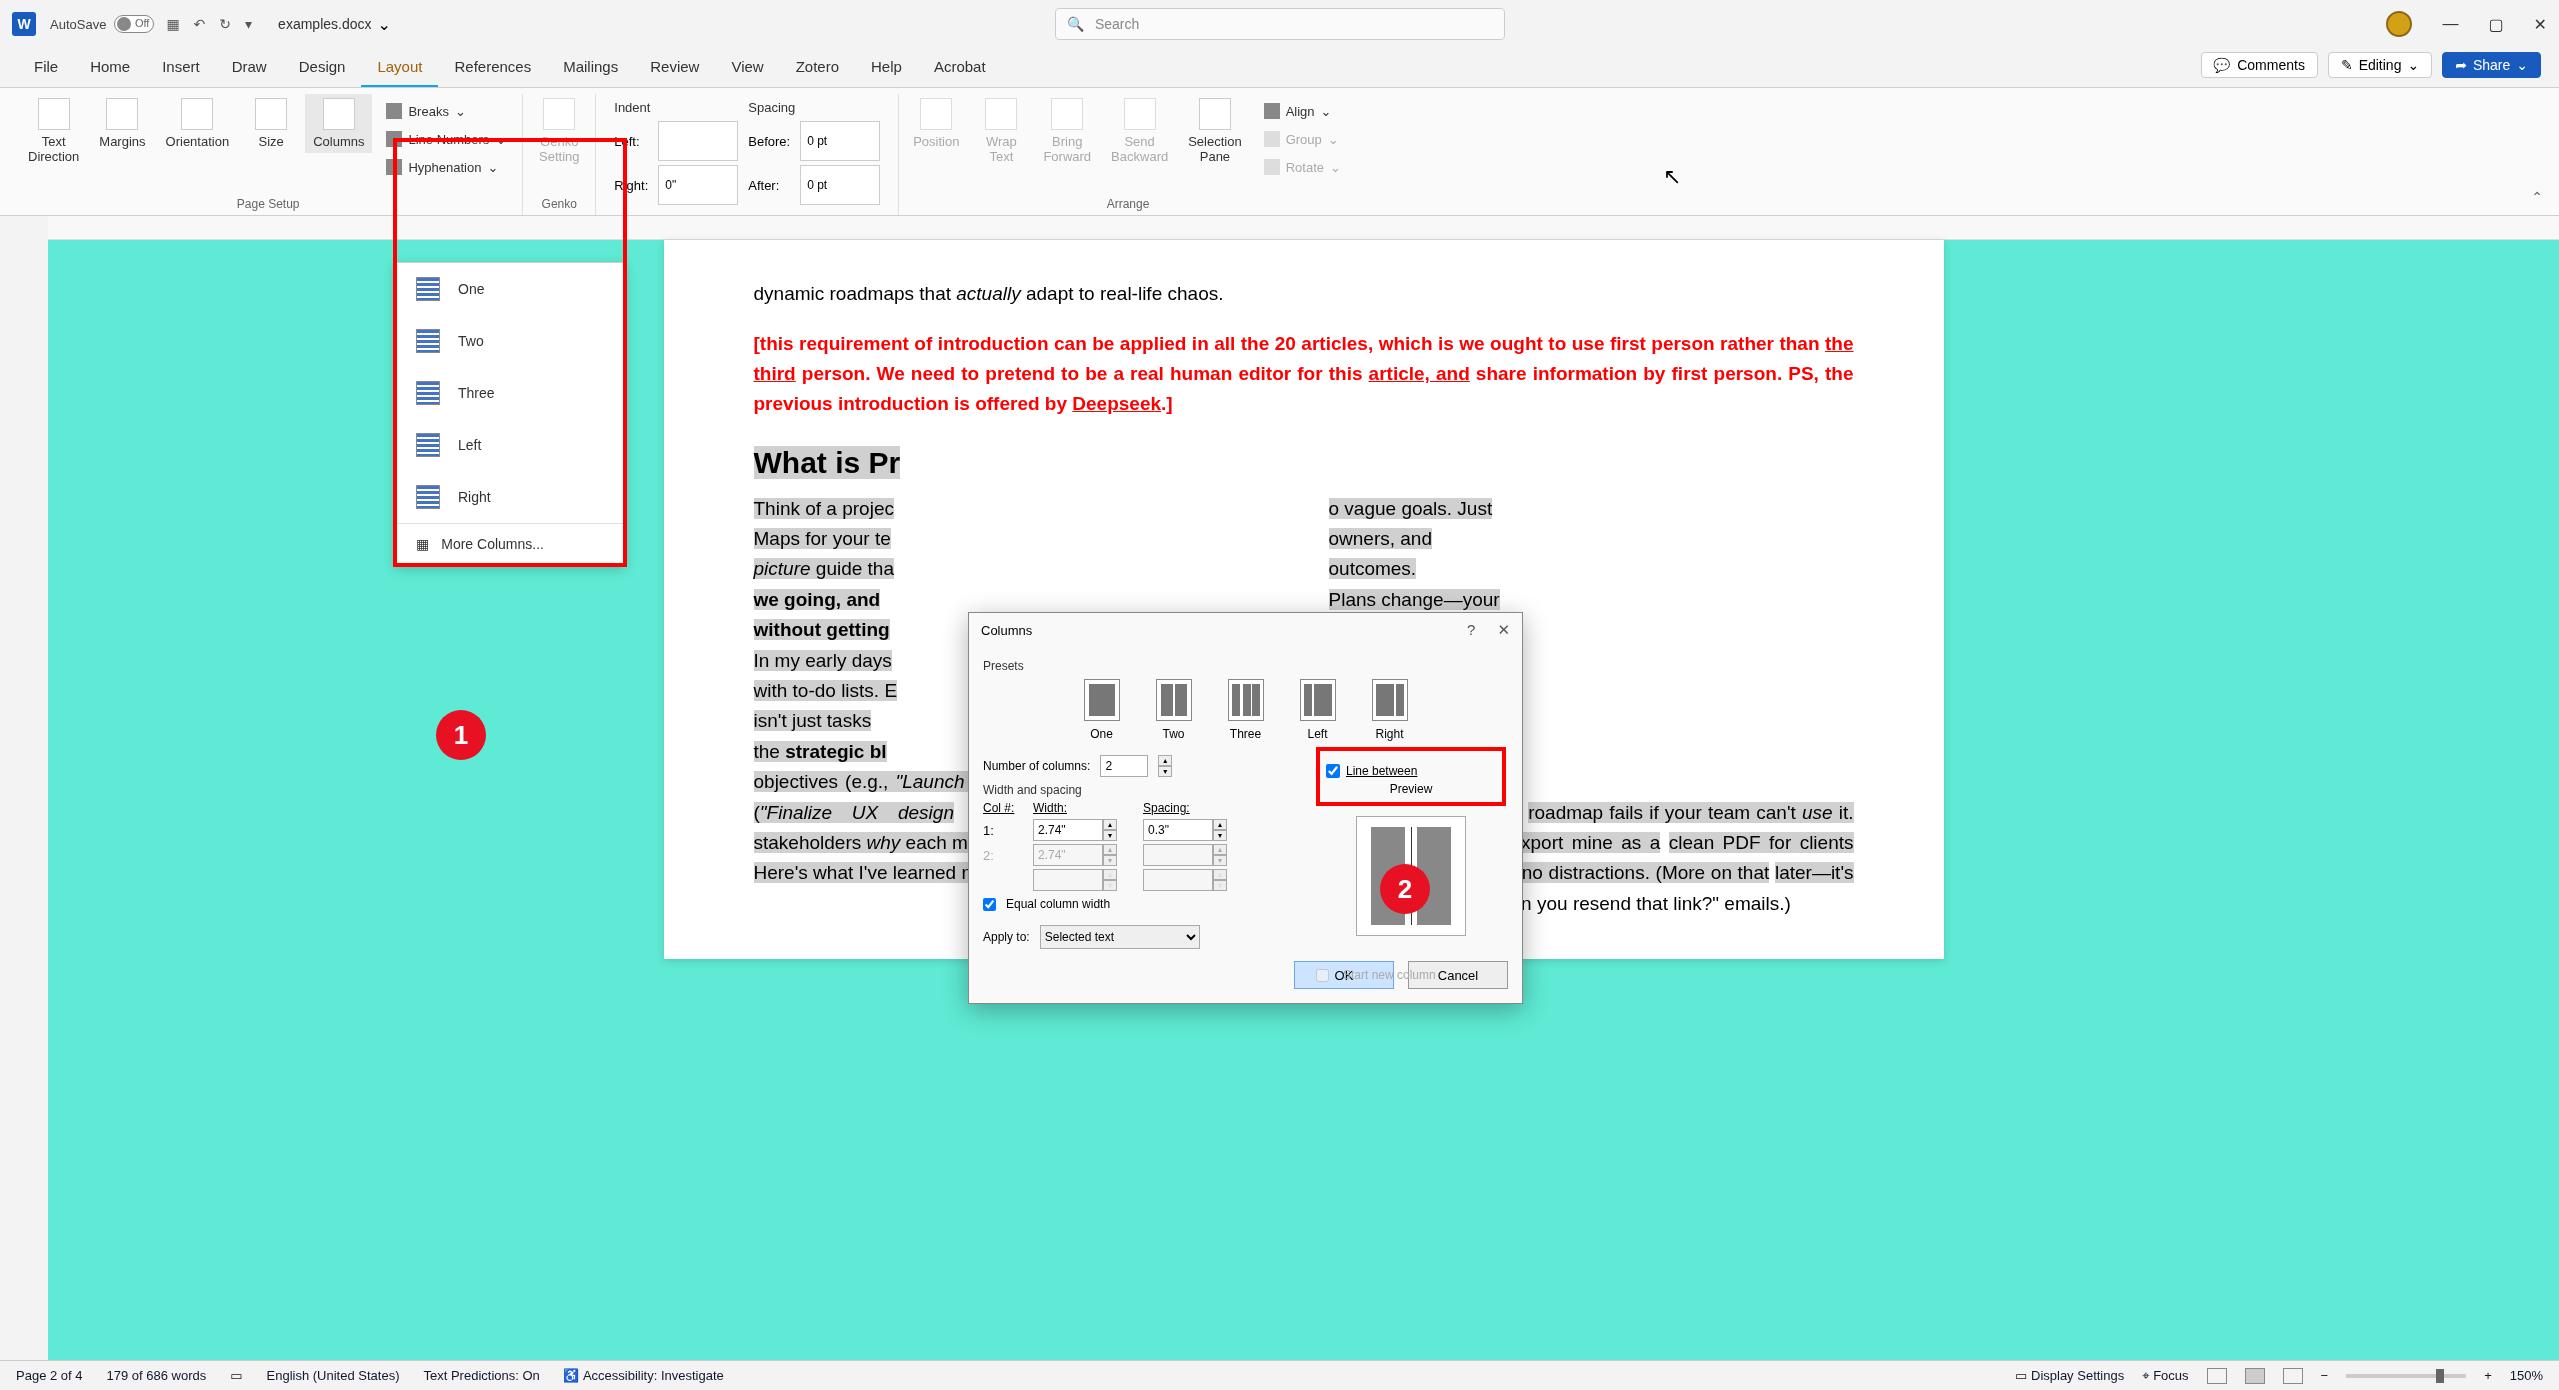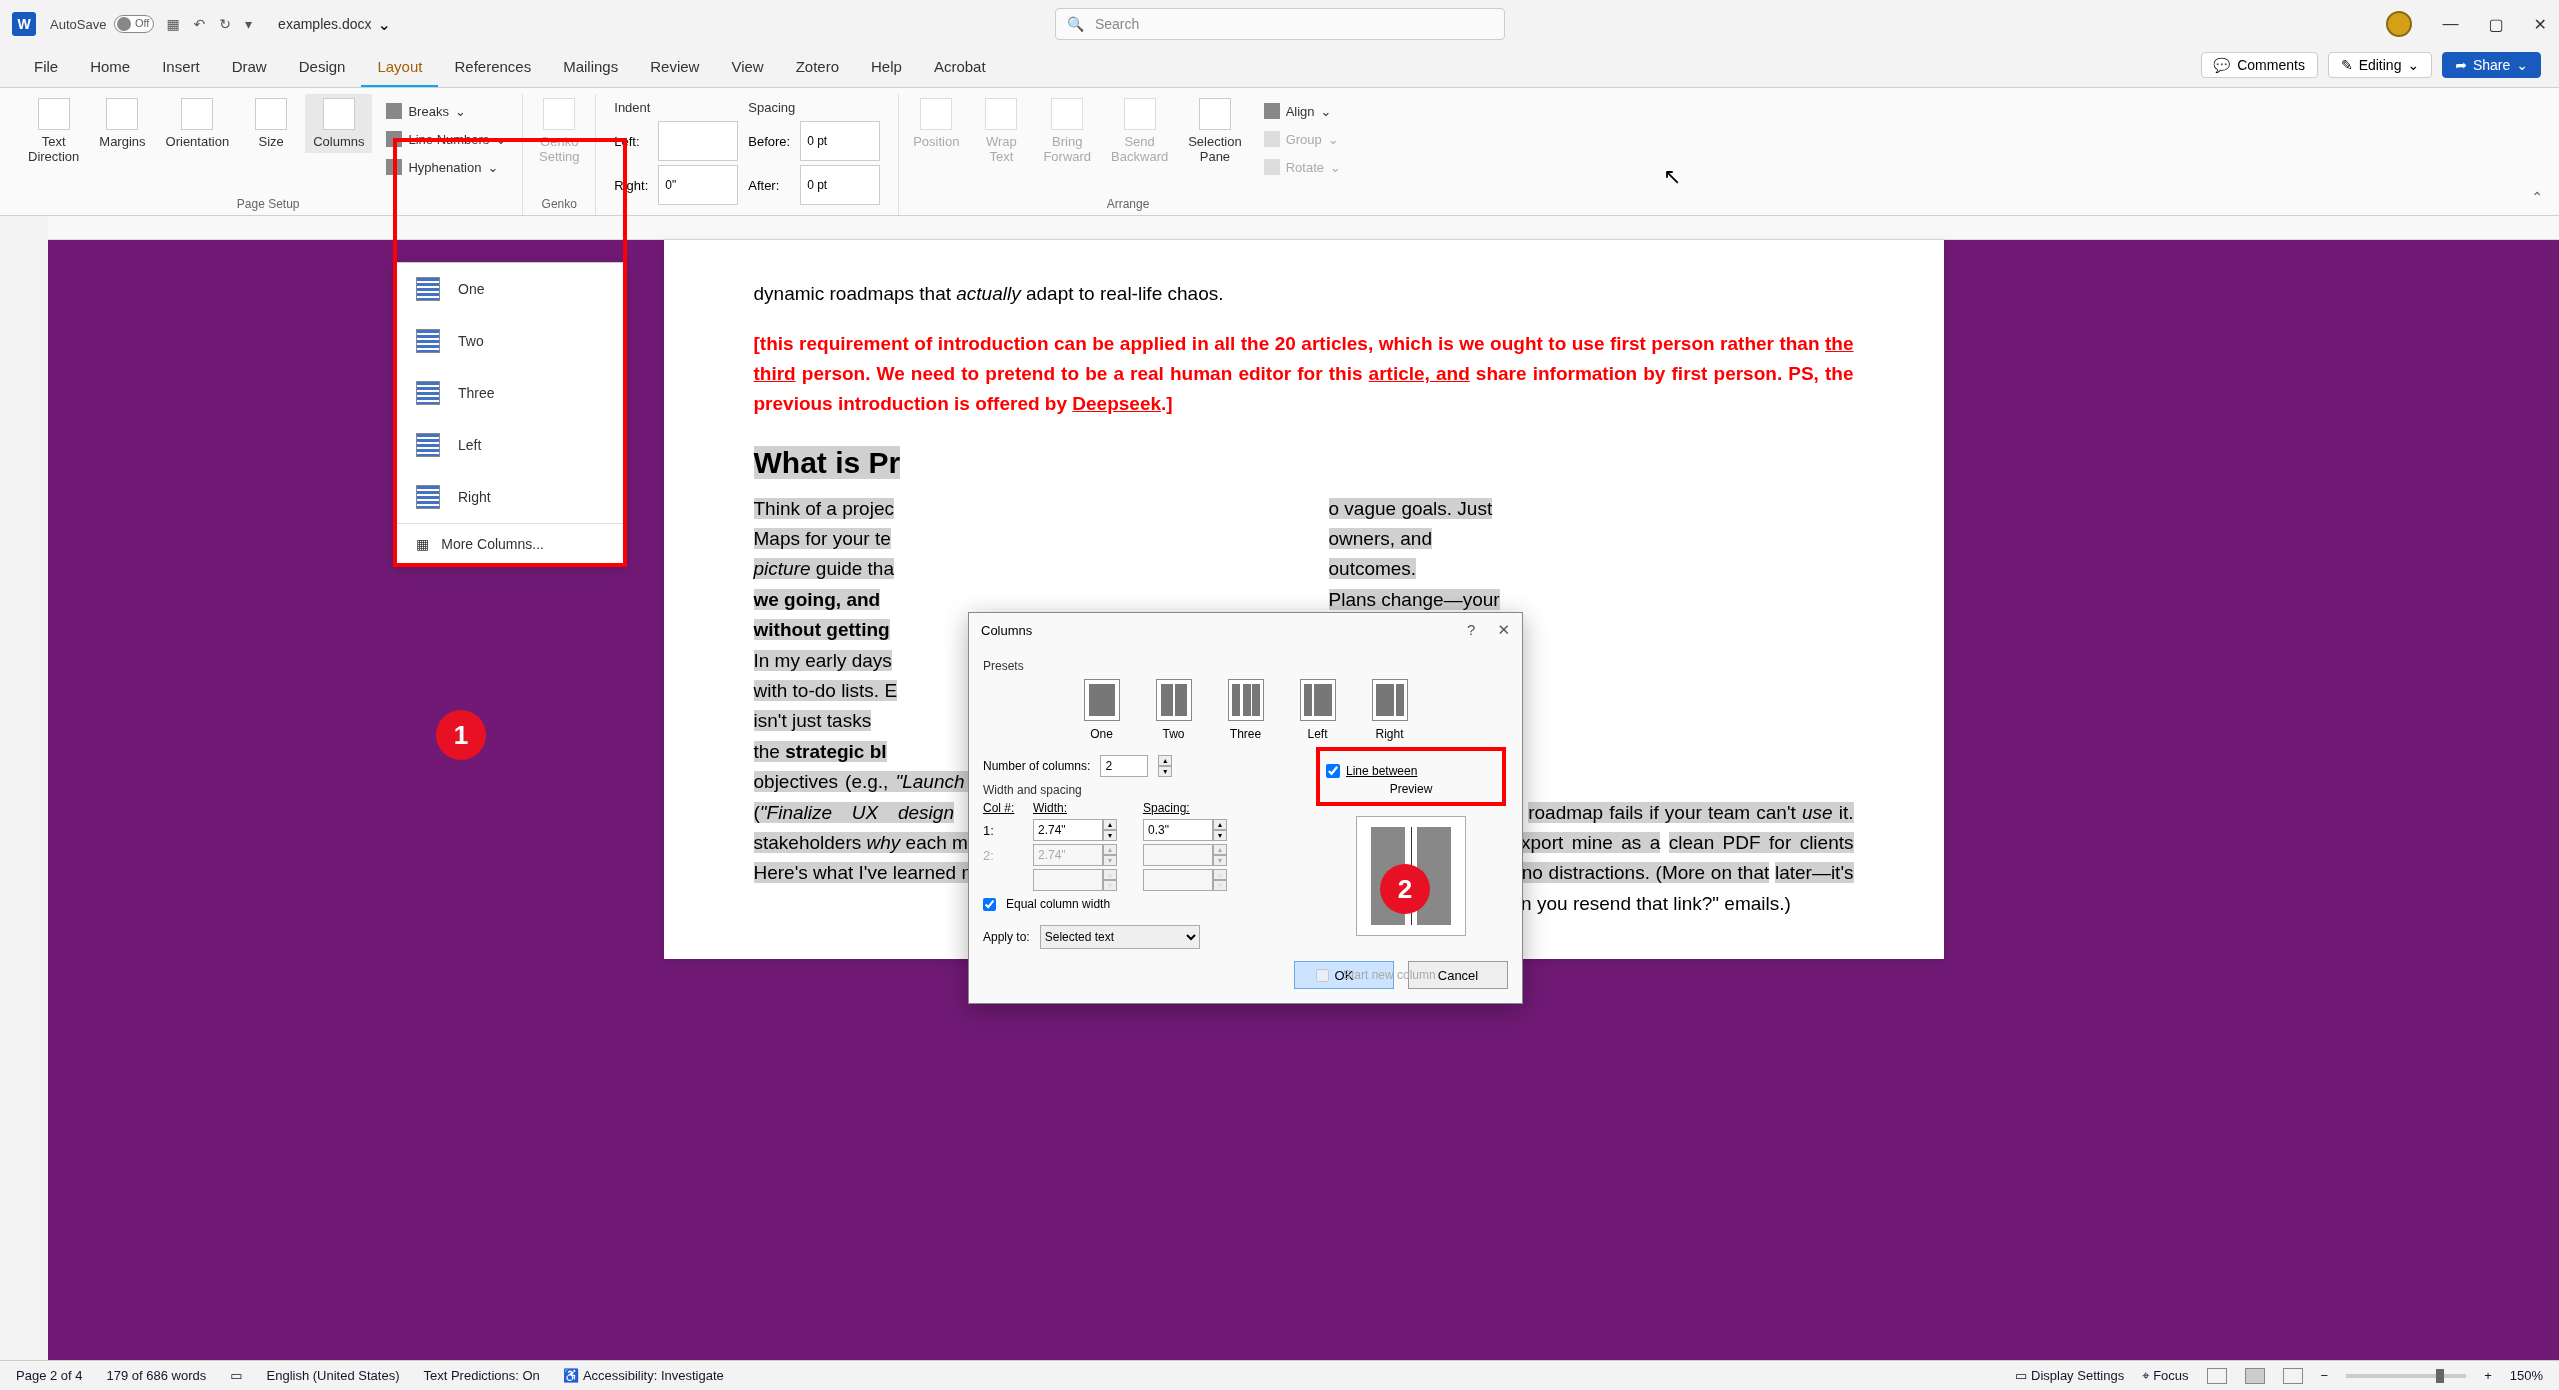--- a/index.html
+++ b/index.html
@@ -48,21 +48,21 @@
 .columns-menu { position:absolute; left:395px; top:262px; width:230px; background:#fff; border:1px solid #ccc; box-shadow:0 4px 12px rgba(0,0,0,.2); z-index:50; }
 .columns-menu.redbox::before { content:""; position:absolute; left:-3px; top:-125px; right:-3px; bottom:-3px; border:4px solid red; pointer-events:none; }
 .columns-menu .item { display:flex; align-items:center; gap:18px; padding:14px 20px; font-size:14px; color:#333; }
 .columns-menu .item .glyph { width:24px; height:24px; border:1px solid #888; background:repeating-linear-gradient(#4472c4 0 3px, #fff 3px 5px); }
 .columns-menu .more { border-top:1px solid #e0e0e0; padding:12px 20px; font-size:14px; color:#333; display:flex; align-items:center; gap:12px; }
 
 
 .badge { position:absolute; width:50px; height:50px; border-radius:50%; background:#e81123; color:#fff; font-size:26px; font-weight:bold; display:flex; align-items:center; justify-content: center; z-index:100; }
 
 
-.doc-area { position:absolute; left:0; right:0; top:216px; bottom:30px; background:#701a75; overflow:hidden;margin-left:48px; }
+.doc-area { position:absolute; left:0; right:0; top:216px; bottom:30px; background:#5eead4; overflow:hidden;margin-left:48px; }
 .ruler-h { height:24px; background:#f8f8f8; border-bottom:1px solid #ddd; }
 .page { position:absolute; left:50%; transform:translateX(-50%); top:24px; width:1280px; background:#fff; box-shadow:0 2px 8px rgba(0,0,0,.15); padding:40px 90px; font-family:Calibri,sans-serif; }
 .page p { font-size:19px; line-height:1.5; color:#000; }
 .page .intro-line { margin-bottom:20px; }
 .page .intro-line em { font-style:italic; }
 .page .red-note { color:#f00; font-weight:bold; font-size:19px; text-align:justify; margin-bottom:26px; line-height:1.6; }
 .page .red-note u { text-decoration:underline; }
 .page h2 { font-size:30px; font-weight:bold; margin:24px 0 14px 0; }
 .page .cols { column-count:2; column-gap:50px; font-size:19px; line-height:1.6; text-align:justify; }
 .page .cols .hl { background:#d0d0d0; }

